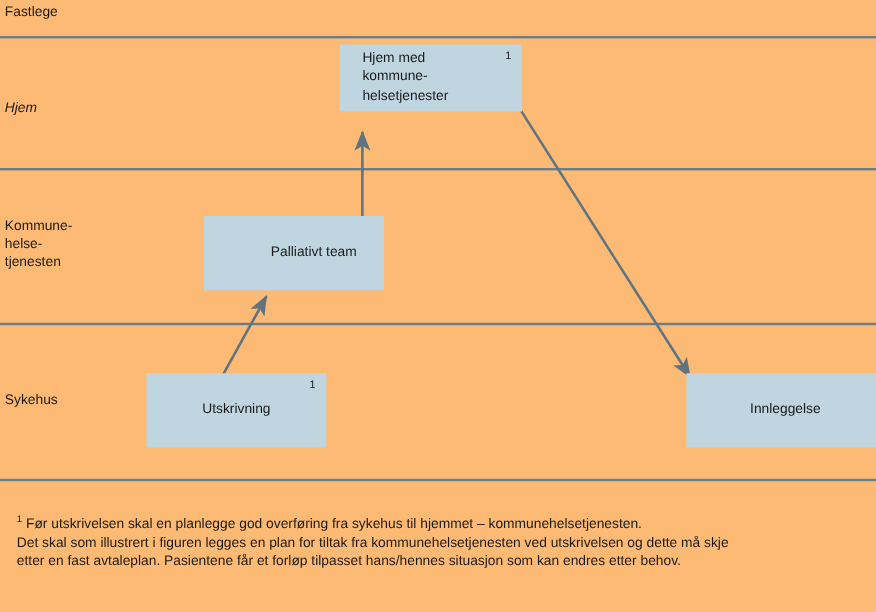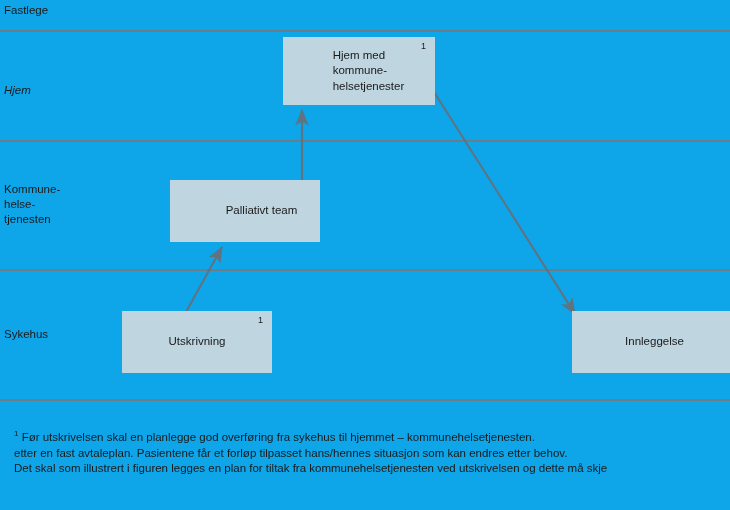--- a/index.html
+++ b/index.html
@@ -8,21 +8,21 @@
     background: #ffffff;
   }
   body {
     font-family: "Liberation Sans", sans-serif;
     -webkit-font-smoothing: antialiased;
   }
   #stage {
     position: relative;
     width: 730px;
     height: 510px;
-    background: #0ea5e9;
+    background: #fdba74;
     overflow: hidden;
   }
 
   
   .lane-rule {
     position: absolute;
     left: 0;
     width: 730px;
     height: 2px;
     background: #6b7d86;
@@ -126,21 +126,21 @@
       </marker>
     </defs>
 
     <line x1="186" y1="312" x2="222" y2="247" stroke="#5f7480" stroke-width="2.1" marker-end="url(#arrowhead)"></line>
 
     <line x1="302" y1="180" x2="302" y2="110" stroke="#5f7480" stroke-width="2.1" marker-end="url(#arrowhead)"></line>
 
     <line x1="434" y1="92" x2="575" y2="314" stroke="#5f7480" stroke-width="2.1" marker-end="url(#arrowhead)"></line>
   </svg>
 
-  <div class="node left-text" style="left:283px; top:37px; width:152px; height:68px;justify-content:center;">
+  <div class="node left-text" style="left:283px; top:37px; width:152px; height:56px;">
     <span class="node-text">Hjem med
 kommune-
 helsetjenester</span>
     <span class="fn-mark">1</span>
   </div>
 
   <div class="node" style="left:170px; top:180px; width:150px; height:62px;padding-left:33px;">
     <span class="node-text">Palliativt team</span>
     <span class="fn-mark"></span>
   </div>
@@ -150,17 +150,17 @@
     <span class="fn-mark">1</span>
   </div>
 
   <div class="node" style="left:572px; top:311px; width:165px; height:62px;">
     <span class="node-text">Innleggelse</span>
     <span class="fn-mark"></span>
   </div>
 
   <div id="footnote">
     <div class="fn-line"><span class="fn-sup">1</span><span> Før utskrivelsen skal en planlegge god overføring fra sykehus til hjemmet – kommunehelsetjenesten.</span></div>
+    <div class="fn-line">Det skal som illustrert i figuren legges en plan for tiltak fra kommunehelsetjenesten ved utskrivelsen og dette må skje</div>
     <div class="fn-line">etter en fast avtaleplan. Pasientene får et forløp tilpasset hans/hennes situasjon som kan endres etter behov.</div>
-    <div class="fn-line">Det skal som illustrert i figuren legges en plan for tiltak fra kommunehelsetjenesten ved utskrivelsen og dette må skje</div>
   </div>
 
 </div>
 
 </body></html>

